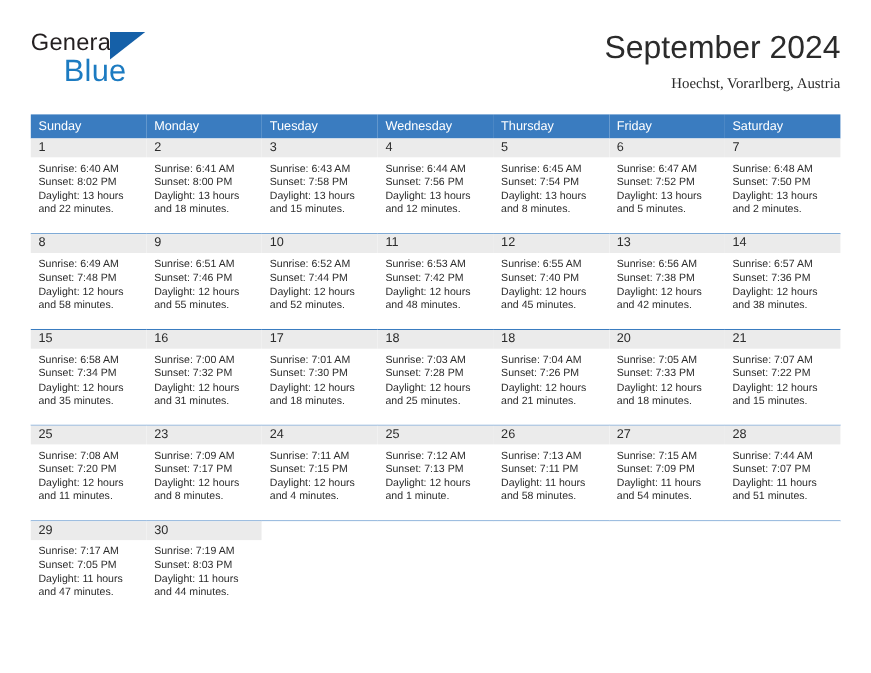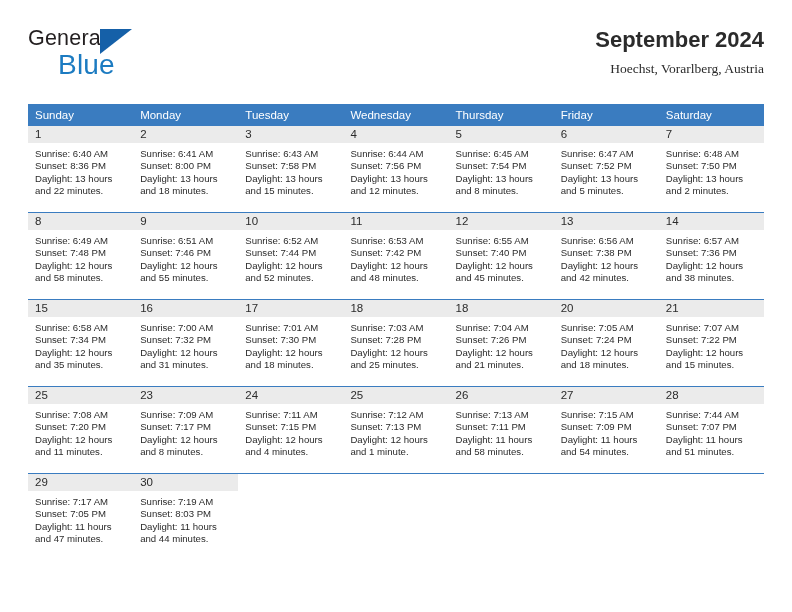--- a/index.html
+++ b/index.html
@@ -65,24 +65,24 @@
     border-bottom: 25px solid transparent;
   }
 
   .title-block {
     position: absolute;
     right: 0;
     top: 0;
     text-align: right;
   }
   .cal-title {
-    font-size: 22px;
+    font-size: 29px;
     color: #2b2b2b;
     line-height: 1.12;
-    font-weight: bold;
+    font-weight: normal;
     margin: 0;
     white-space: nowrap;
   }
   .cal-subtitle {
     font-size: 13.5px;
     color: #2b2b2b;
     line-height: 1.1;
     margin: 9px 0 0 0;
     white-space: nowrap;
     font-family: Liberation Serif, serif;
@@ -185,21 +185,21 @@
         <th>Saturday</th>
       </tr>
     </thead>
     <tbody>
         <tr class="weekrow first">
           <td>
             <div class="cell">
               <div class="daynum">1</div>
               <div class="details">
                 <div>Sunrise: 6:40 AM</div>
-                <div>Sunset: 8:36 PM</div>
+                <div>Sunset: 8:02 PM</div>
                 <div>Daylight: 13 hours</div>
                 <div>and 22 minutes.</div>
               </div>
             </div>
           </td>
           <td>
             <div class="cell">
               <div class="daynum">2</div>
               <div class="details">
                 <div>Sunrise: 6:41 AM</div>
@@ -398,21 +398,21 @@
                 <div>Daylight: 12 hours</div>
                 <div>and 21 minutes.</div>
               </div>
             </div>
           </td>
           <td>
             <div class="cell">
               <div class="daynum">20</div>
               <div class="details">
                 <div>Sunrise: 7:05 AM</div>
-                <div>Sunset: 7:24 PM</div>
+                <div>Sunset: 7:33 PM</div>
                 <div>Daylight: 12 hours</div>
                 <div>and 18 minutes.</div>
               </div>
             </div>
           </td>
           <td>
             <div class="cell">
               <div class="daynum">21</div>
               <div class="details">
                 <div>Sunrise: 7:07 AM</div>

